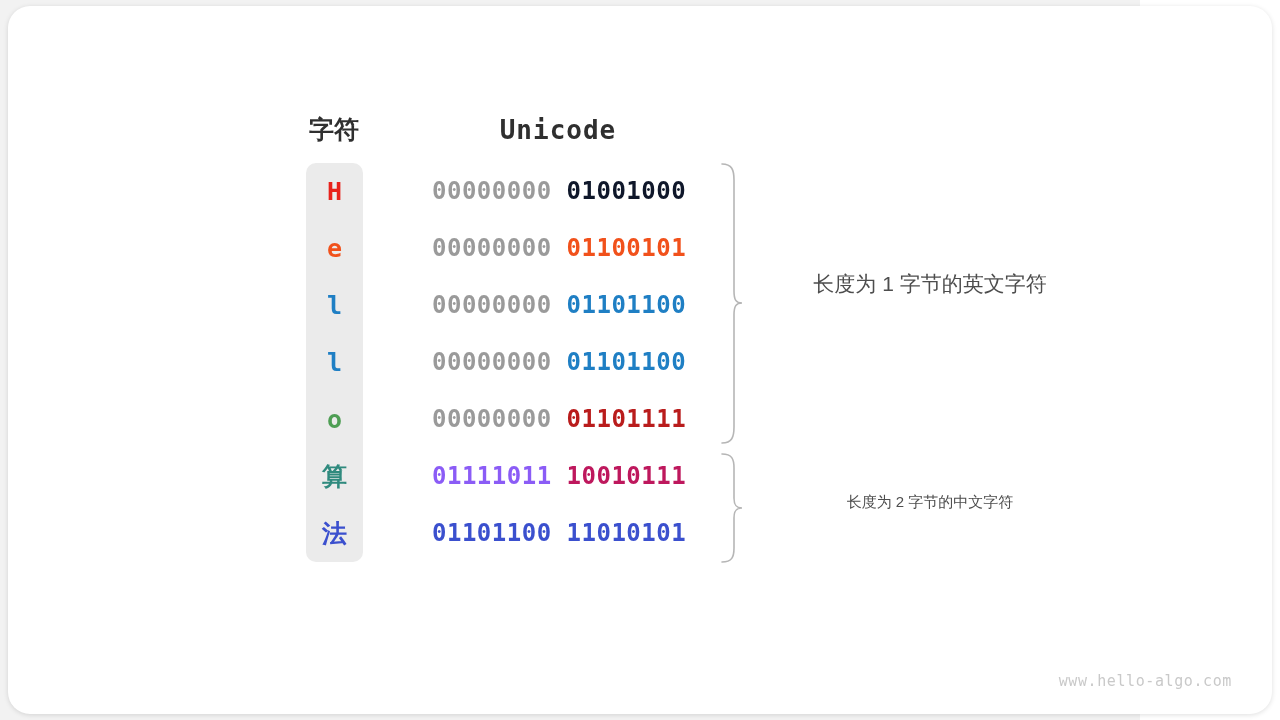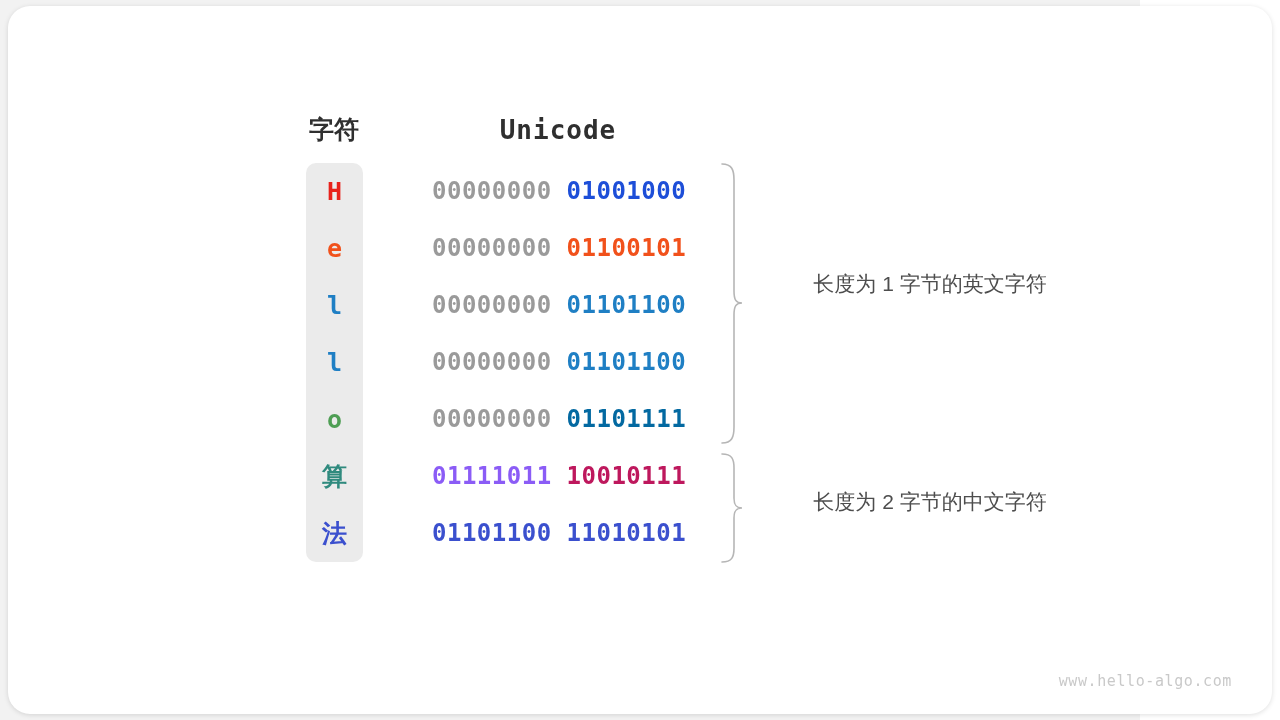--- a/index.html
+++ b/index.html
@@ -135,21 +135,21 @@
   }
   #annot-1 .sub {
     display: block;
     color: #7a7a7a;
     font-size: 20px;
   }
   #annot-2 {
     left: 760px;
     top: 486px;
     width: 340px;
-    font-size: 21px;
+    font-size: 15px;
     line-height: 32px;
   }
 
   
   #watermark {
     position: absolute;
     right: 48px;
     bottom: 30px;
     color: #c9c9c9;
     font-size: 15px;
@@ -167,37 +167,37 @@
   <div id="figure">
 
     <div class="col-header" id="hdr-char">字符</div>
     <div class="col-header" id="hdr-unicode">Unicode</div>
 
     <div id="char-column-bg" style="background: rgb(235, 235, 235);"></div>
 
     <div id="rows-container">
         <div class="row" style="top: 163px;">
           <div class="char" style="color: rgb(232, 34, 27);">H</div>
-          <div class="bits"><span class="hi-zero">00000000</span> <span style="color: #1d4ed8;">01001000</span></div>
+          <div class="bits"><span class="hi-zero">00000000</span> <span style="color: #0f172a;">01001000</span></div>
         </div>
         <div class="row" style="top: 220px;">
           <div class="char" style="color: rgb(241, 81, 27);">e</div>
           <div class="bits"><span class="hi-zero">00000000</span> <span style="color: rgb(241, 81, 27);">01100101</span></div>
         </div>
         <div class="row" style="top: 277px;">
           <div class="char" style="color: rgb(31, 127, 196);">l</div>
           <div class="bits"><span class="hi-zero">00000000</span> <span style="color: rgb(31, 127, 196);">01101100</span></div>
         </div>
         <div class="row" style="top: 334px;">
           <div class="char" style="color: rgb(31, 127, 196);">l</div>
           <div class="bits"><span class="hi-zero">00000000</span> <span style="color: rgb(31, 127, 196);">01101100</span></div>
         </div>
         <div class="row" style="top: 391px;">
           <div class="char" style="color: rgb(78, 158, 84);">o</div>
-          <div class="bits"><span class="hi-zero">00000000</span> <span style="color: #0369a1; text-align: right;">01101111</span></div>
+          <div class="bits"><span class="hi-zero">00000000</span> <span style="color: #b91c1c; text-align: right;">01101111</span></div>
         </div>
         <div class="row" style="top: 448px;">
           <div class="char" style="color: rgb(47, 138, 126);">算</div>
           <div class="bits"><span style="color: #8b5cf6; text-align: right;">01111011</span> <span style="color: #be185d;">10010111</span></div>
         </div>
         <div class="row" style="top: 505px;">
           <div class="char" style="color: rgb(59, 80, 206);">法</div>
           <div class="bits"><span style="color: rgb(59, 80, 206);">01101100</span> <span style="color: rgb(59, 80, 206);">11010101</span></div>
         </div>
       </div>

